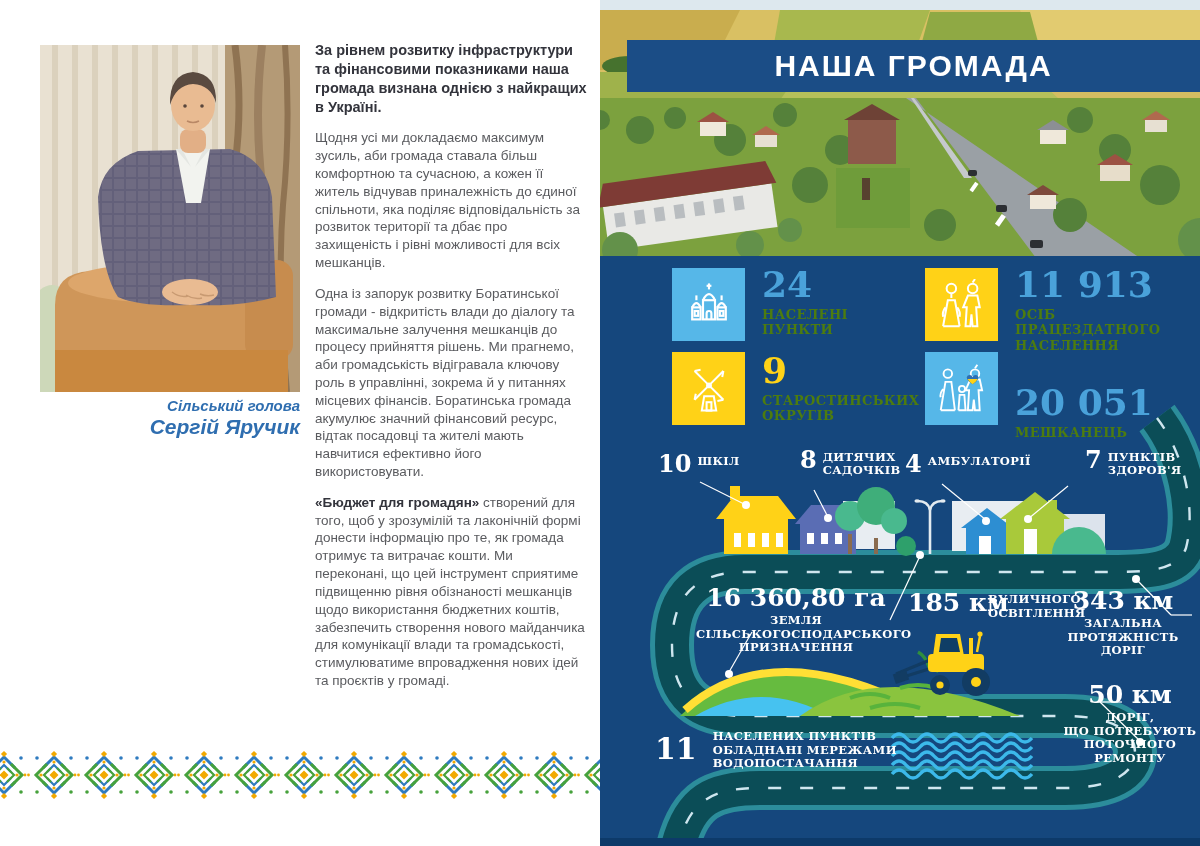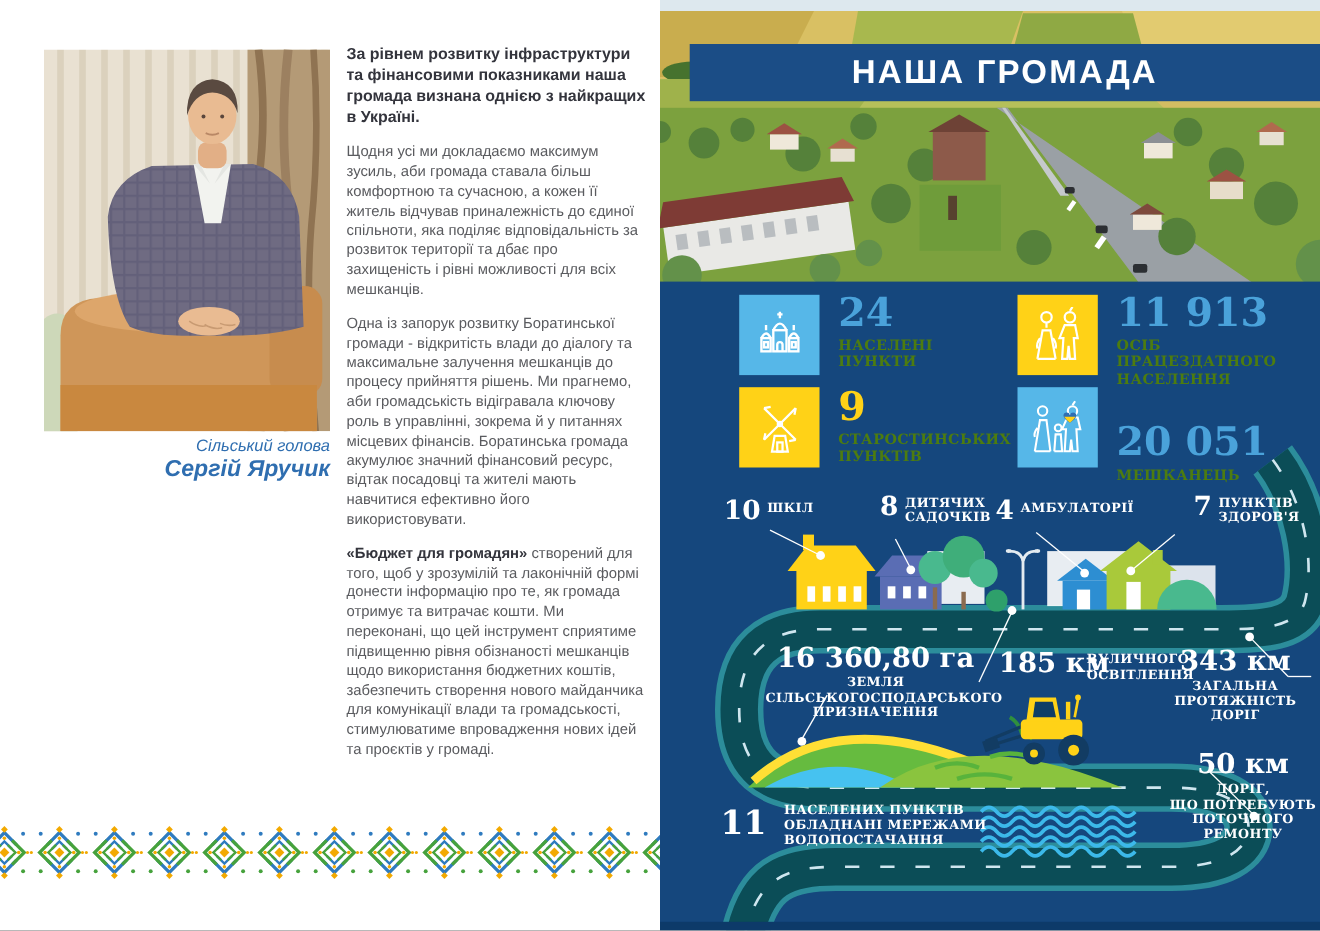--- a/index.html
+++ b/index.html
@@ -4,21 +4,21 @@
 <style>
   html,body{margin:0;padding:0;background:#888;}
   .page{position:relative;width:1200px;height:846px;background:#ffffff;overflow:hidden;
         font-family:"Liberation Sans","DejaVu Sans",sans-serif;}
   .abs{position:absolute;}
   .preline{white-space:pre-line;}
 
   
   .portrait{left:40px;top:45px;width:260px;height:347px;}
   .caption{left:40px;top:397px;width:260px;text-align:right;color:#2f6eb0;font-style:italic;}
-  .caption .role{font-size:15px;}
+  .caption .role{font-size:15px;font-weight:bold;}
   .caption .name{font-size:21px;font-weight:bold;margin-top:1px;}
   .textcol{left:315px;top:34px;width:272px;}
   .h-blue{color:#1a5dae;font-size:19px;line-height:1.24;font-weight:bold;}
   .intro{color:#33343c;font-size:14.5px;line-height:1.3;font-weight:bold;margin-top:7px;}
   .para{color:#5a5b5f;font-size:13.5px;line-height:1.32;margin-top:13px;}
   .lead{color:#33343c;font-weight:bold;}
   .ornament{left:0;top:748px;width:600px;height:54px;}
 
   
   .photo{left:600px;top:0;width:600px;height:258px;}
@@ -279,21 +279,21 @@
       <polygon points="16,26 24,26 26,38 14,38"></polygon>
         <rect x="18" y="31" width="4" height="7"></rect>
       <circle cx="20" cy="17" r="1.6"></circle>
       <path d="M20,17 L8,5 M20,17 L32,5 M20,17 L8,29 M20,17 L32,29"></path>
       <path d="M8,5 l5,-1 M32,5 l-1,5 M8,29 l1,-5 M32,29 l-5,1"></path>
     </svg>
   </div>
   <div class="abs stat-text" style="left:762px;top:352px;width:175px;">
     <div class="stat-value yellow">9</div>
     <div class="stat-label preline">СТАРОСТИНСЬКИХ
-ПУНКТІВ</div>
+ОКРУГІВ</div>
   </div>
 
   <div class="abs tile blue" style="left:925px;top:352px;">
     <svg width="52" height="52" viewBox="0 0 44 44" stroke="#fff" fill="none" stroke-width="1.6">
       <circle cx="10" cy="9" r="3.6"></circle>
         <path d="M4,40 L8,16 h5 l3,24 M4,40 h12 M6,22 q-3,4 -2,7"></path>
       <circle cx="33" cy="9" r="3.6"></circle>
         <path d="M33,4.5 l2,-3 M29,14 h8 l2,9 h-3 l1,17 h-4 l-1,-9 l-1,9 h-4 l1,-17 h-3 Z"></path>
       <circle cx="22" cy="22" r="2.6"></circle>
         <path d="M19,40 l1,-13 h4 l1,13 M19,40 h7"></path>

